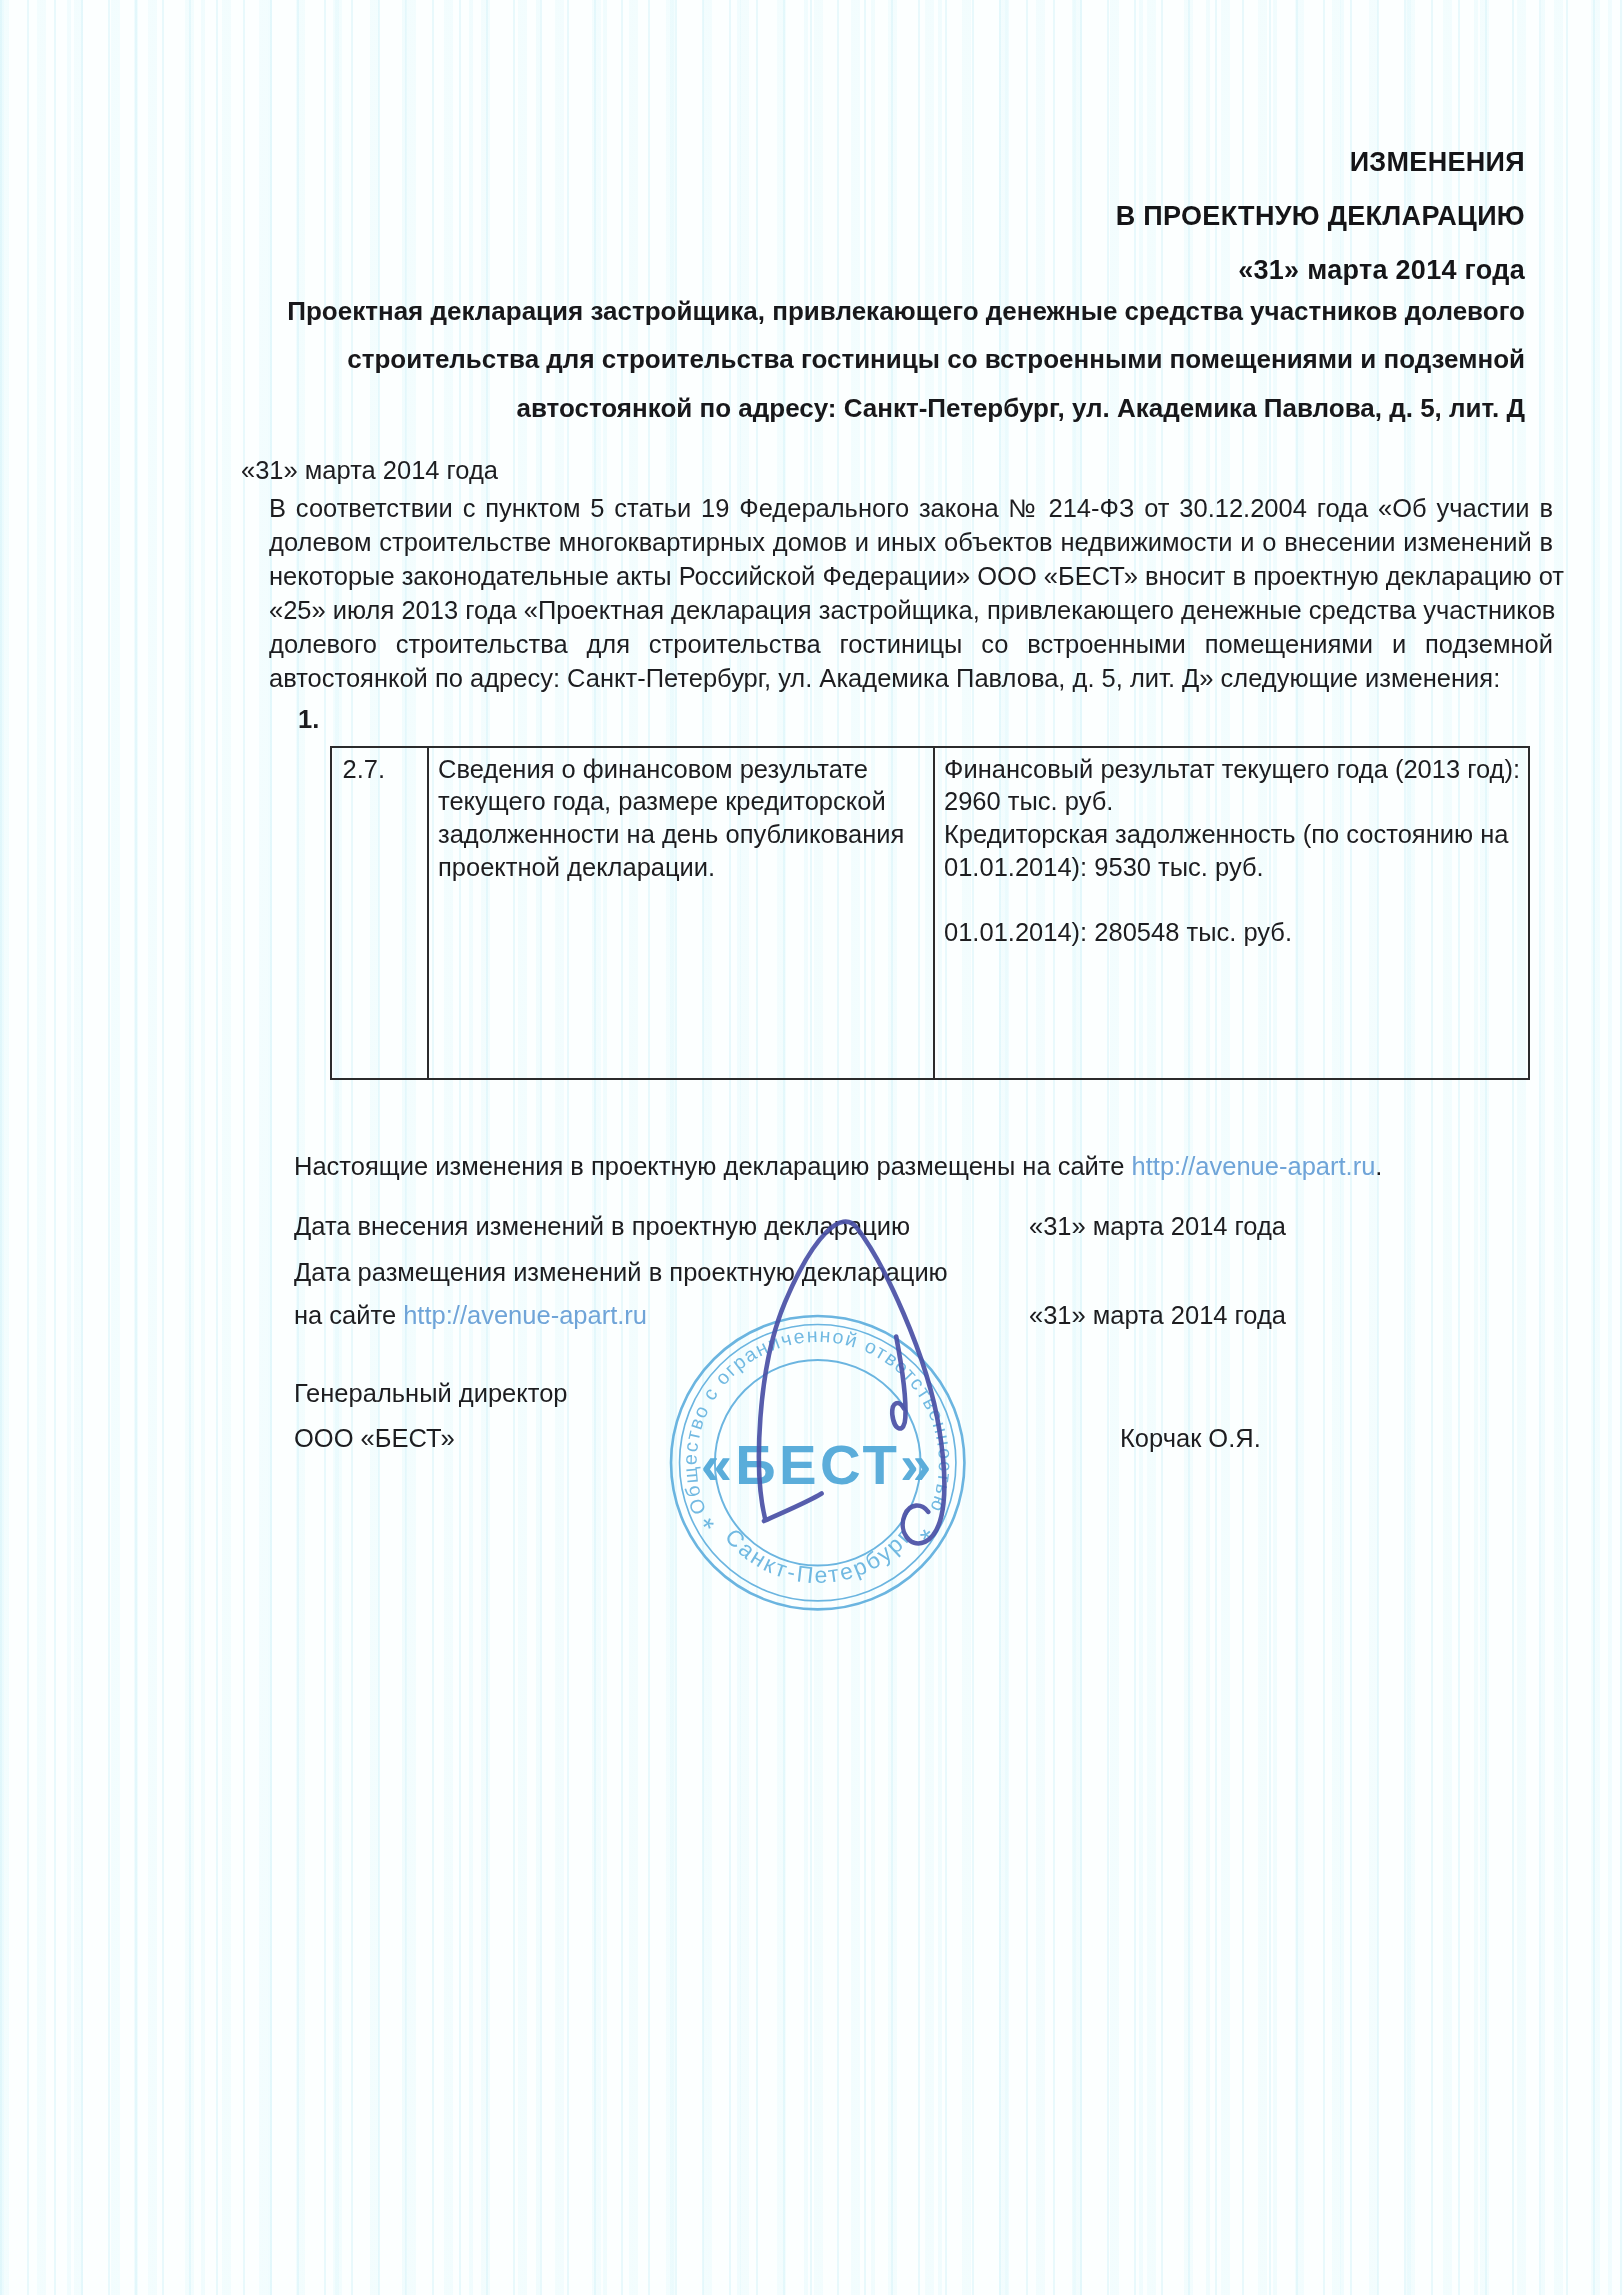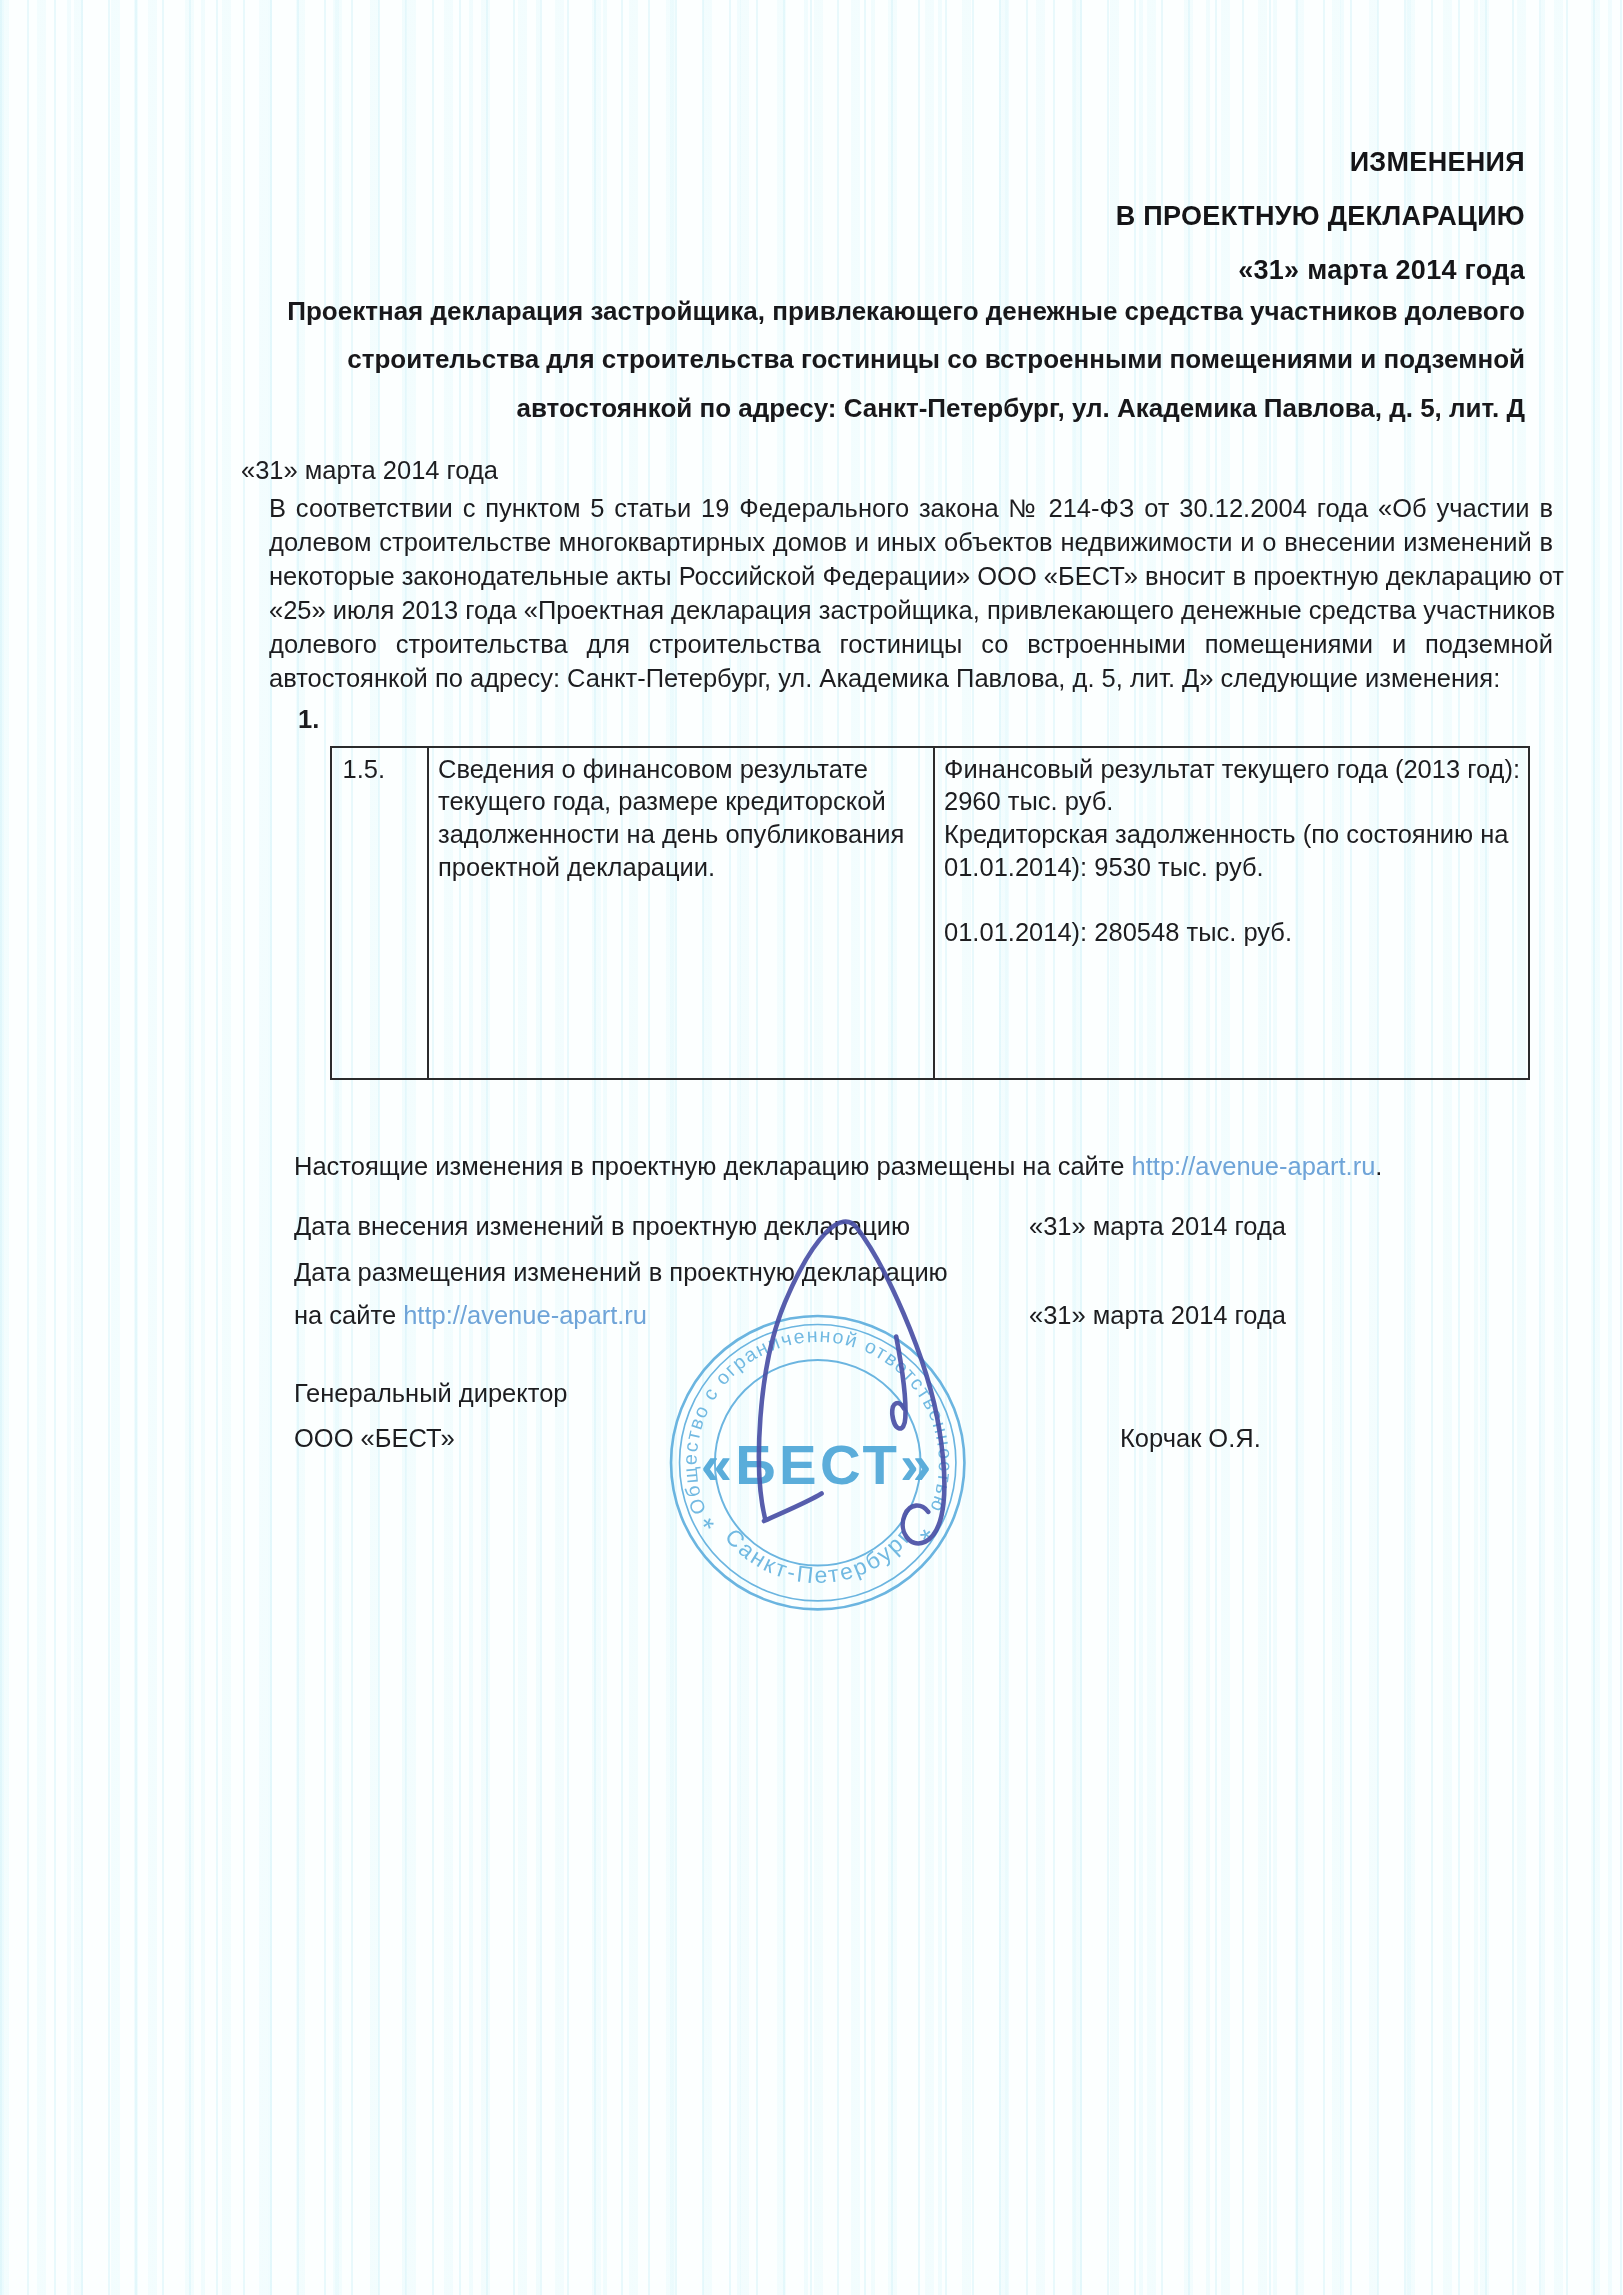--- a/index.html
+++ b/index.html
@@ -54,21 +54,21 @@
   <div class="abs body-line" style="top:596px">«25» июля 2013 года «Проектная декларация застройщика, привлекающего денежные средства участников</div>
   <div class="abs body-line" style="top:630px">долевого строительства для строительства гостиницы со   встроенными помещениями и подземной</div>
   <div class="abs body-line last" style="top:664px">автостоянкой по адресу: Санкт-Петербург, ул. Академика Павлова, д. 5, лит. Д» следующие изменения:</div>
 
   <div class="abs plain b" style="top:705px;left:298px">1.</div>
 
   <div id="table-box" class="abs">
     <div class="vline" style="left:95px"></div>
     <div class="vline" style="left:601px"></div>
 
-    <div class="cell-line" style="left:10.5px;top:6.5px">1.5.</div>
+    <div class="cell-line" style="left:10.5px;top:6.5px">2.7.</div>
 
     <div class="cell-line" style="left:106px;top:6.5px">Сведения о финансовом результате</div>
     <div class="cell-line" style="left:106px;top:39px">текущего года, размере кредиторской</div>
     <div class="cell-line" style="left:106px;top:72px">задолженности на день опубликования</div>
     <div class="cell-line" style="left:106px;top:105px">проектной декларации.</div>
 
     <div class="cell-line" style="left:612px;top:6.5px">Финансовый результат текущего года  (2013 год):</div>
     <div class="cell-line" style="left:612px;top:39px">2960 тыс. руб.</div>
     <div class="cell-line" style="left:612px;top:72px">Кредиторская задолженность (по состоянию на</div>
     <div class="cell-line" style="left:612px;top:105px">01.01.2014):  9530 тыс. руб.</div>

